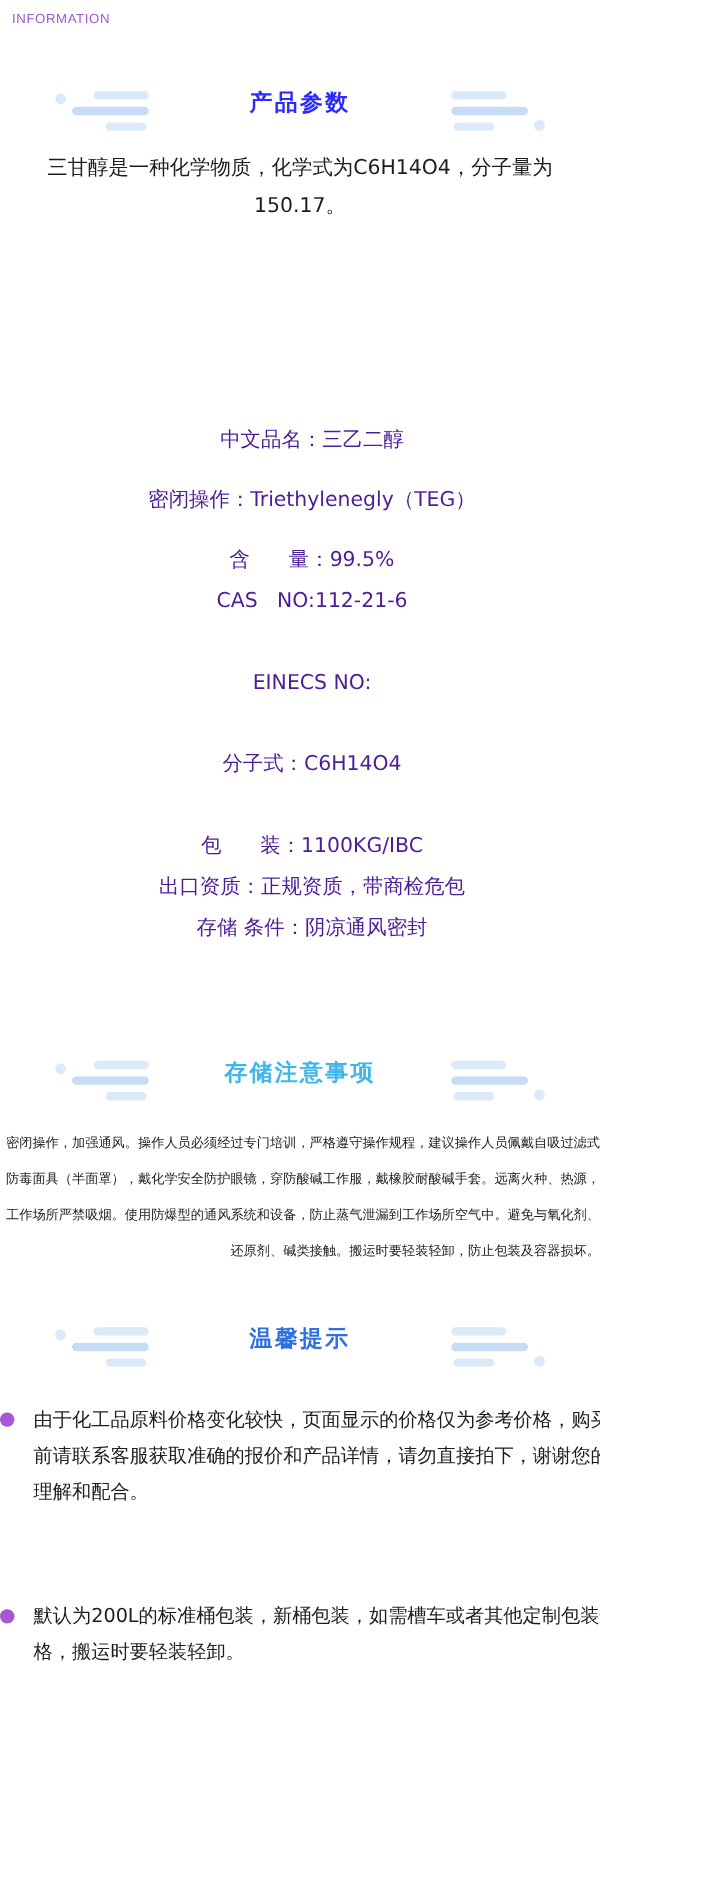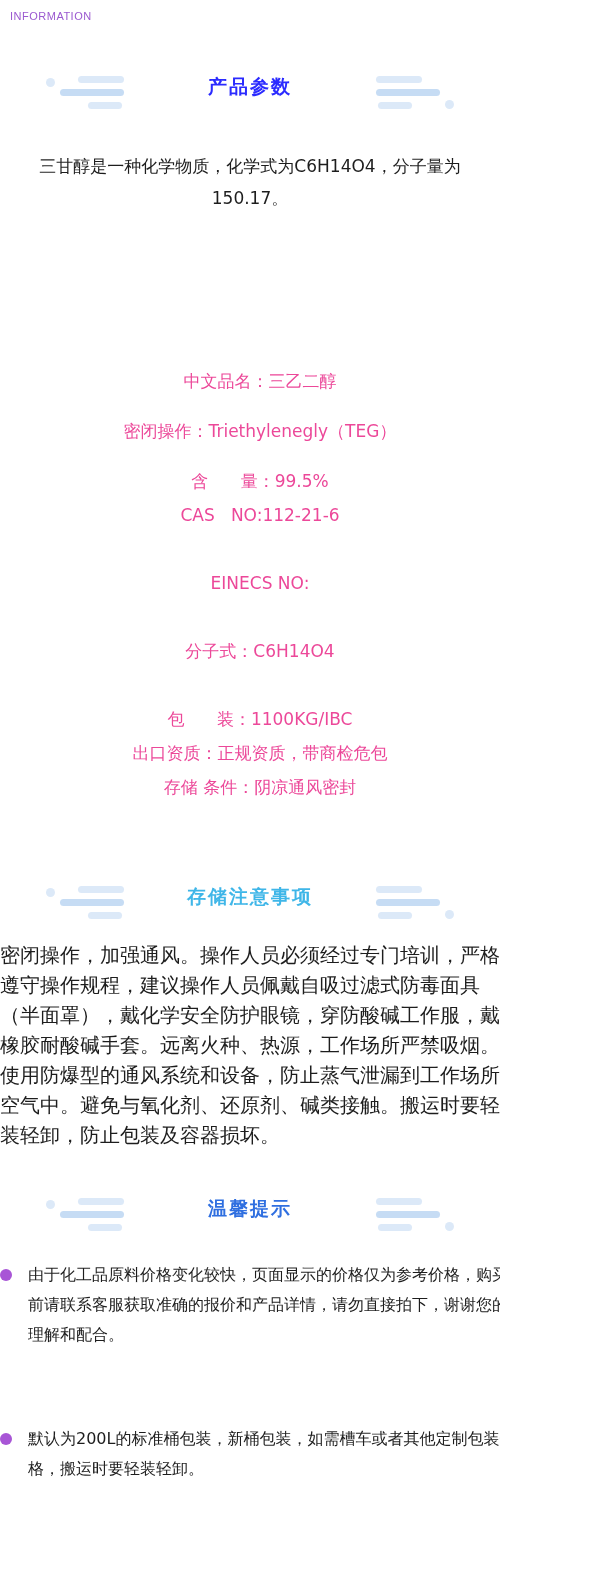--- a/index.html
+++ b/index.html
@@ -74,48 +74,48 @@
     z-index: 1;
     width: 9px; height: 9px;
     border-radius: 50%;
     background: #dce9f8;
   }
   .deco-dot.a { left: 16px; top: 20px; }
   .deco-dot.b { right: 16px; top: 42px; }
 
   
   .intro {
-    margin: 36px auto 0;
+    margin: 10px auto 0;
     width: 470px;
     text-align: center;
     font-size: 17px;
     line-height: 32px;
     color: #1d1d1d;
     font-family: "DejaVu Sans", "Liberation Sans", sans-serif;
   }
 
   .spec-block {
-    margin: 0 auto;
+    margin: 12px auto;
     width: 520px;
     text-align: center;
     font-size: 17px;
     line-height: 34px;
-    color: #ec4899;
+    color: #4c1d95;
     font-family: "DejaVu Sans", "Liberation Sans", sans-serif;
   }
   .spec-line { white-space: pre; }
   .gap-lg { height: 150px; }
   .gap-md { height: 34px; }
   .gap-sm { height: 16px; }
 
   .notes {
     margin: 16px auto 0;
     width: 500px;
-    text-align: left;
-    font-size: 20px;
+    text-align: right;
+    font-size: 11px;
     line-height: 30px;
     color: #1d1d1d;
     font-family: "DejaVu Sans", "Liberation Sans", sans-serif;
   }
 
   
   .tips {
     margin: 24px auto 0;
     width: 520px;
   }

